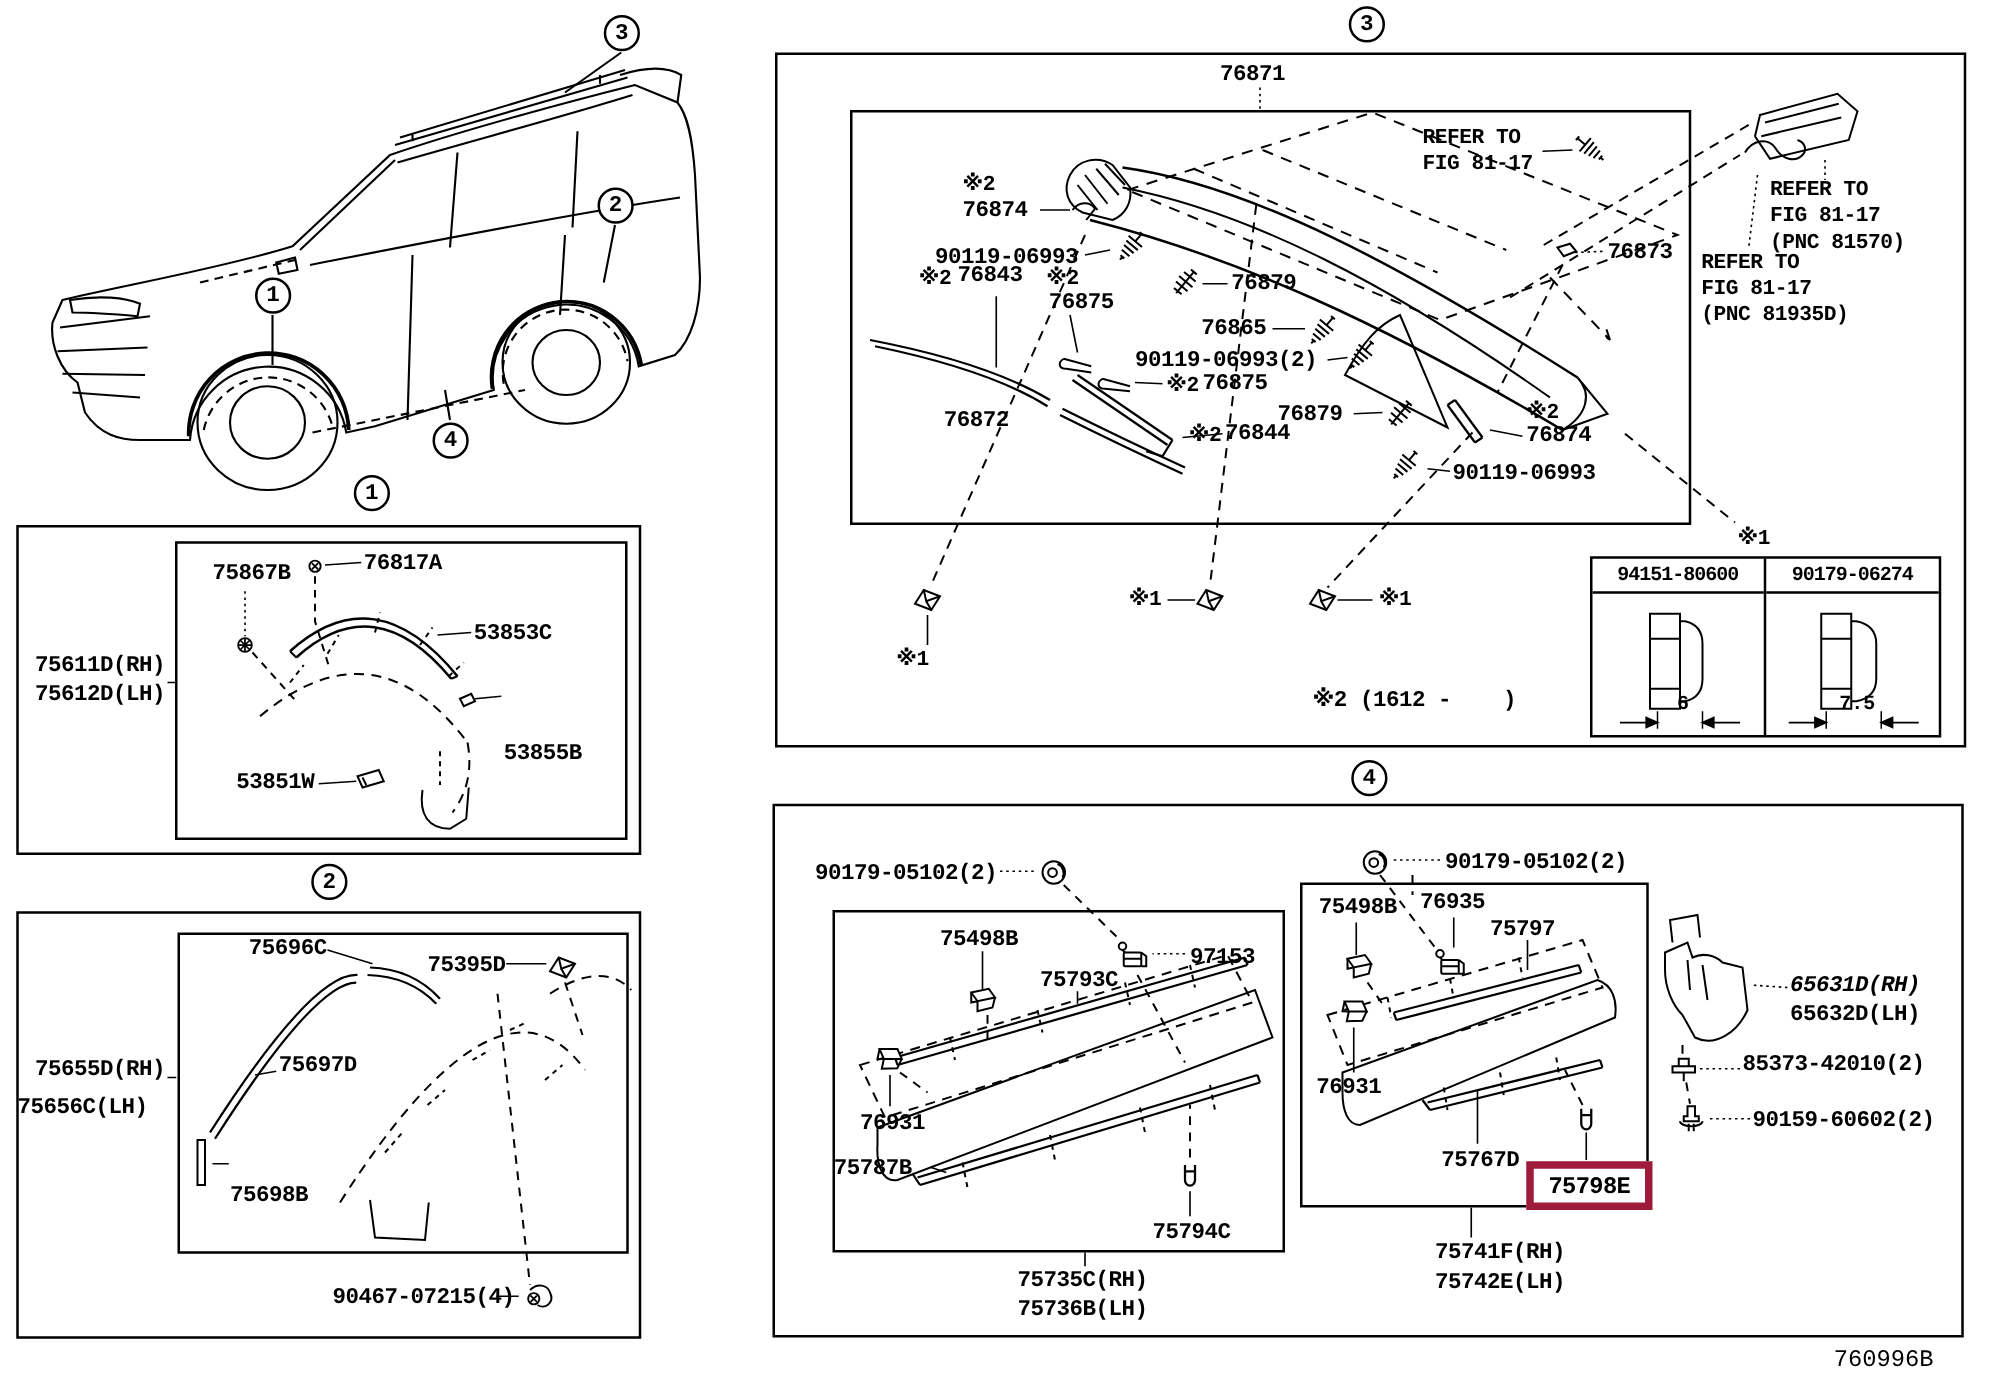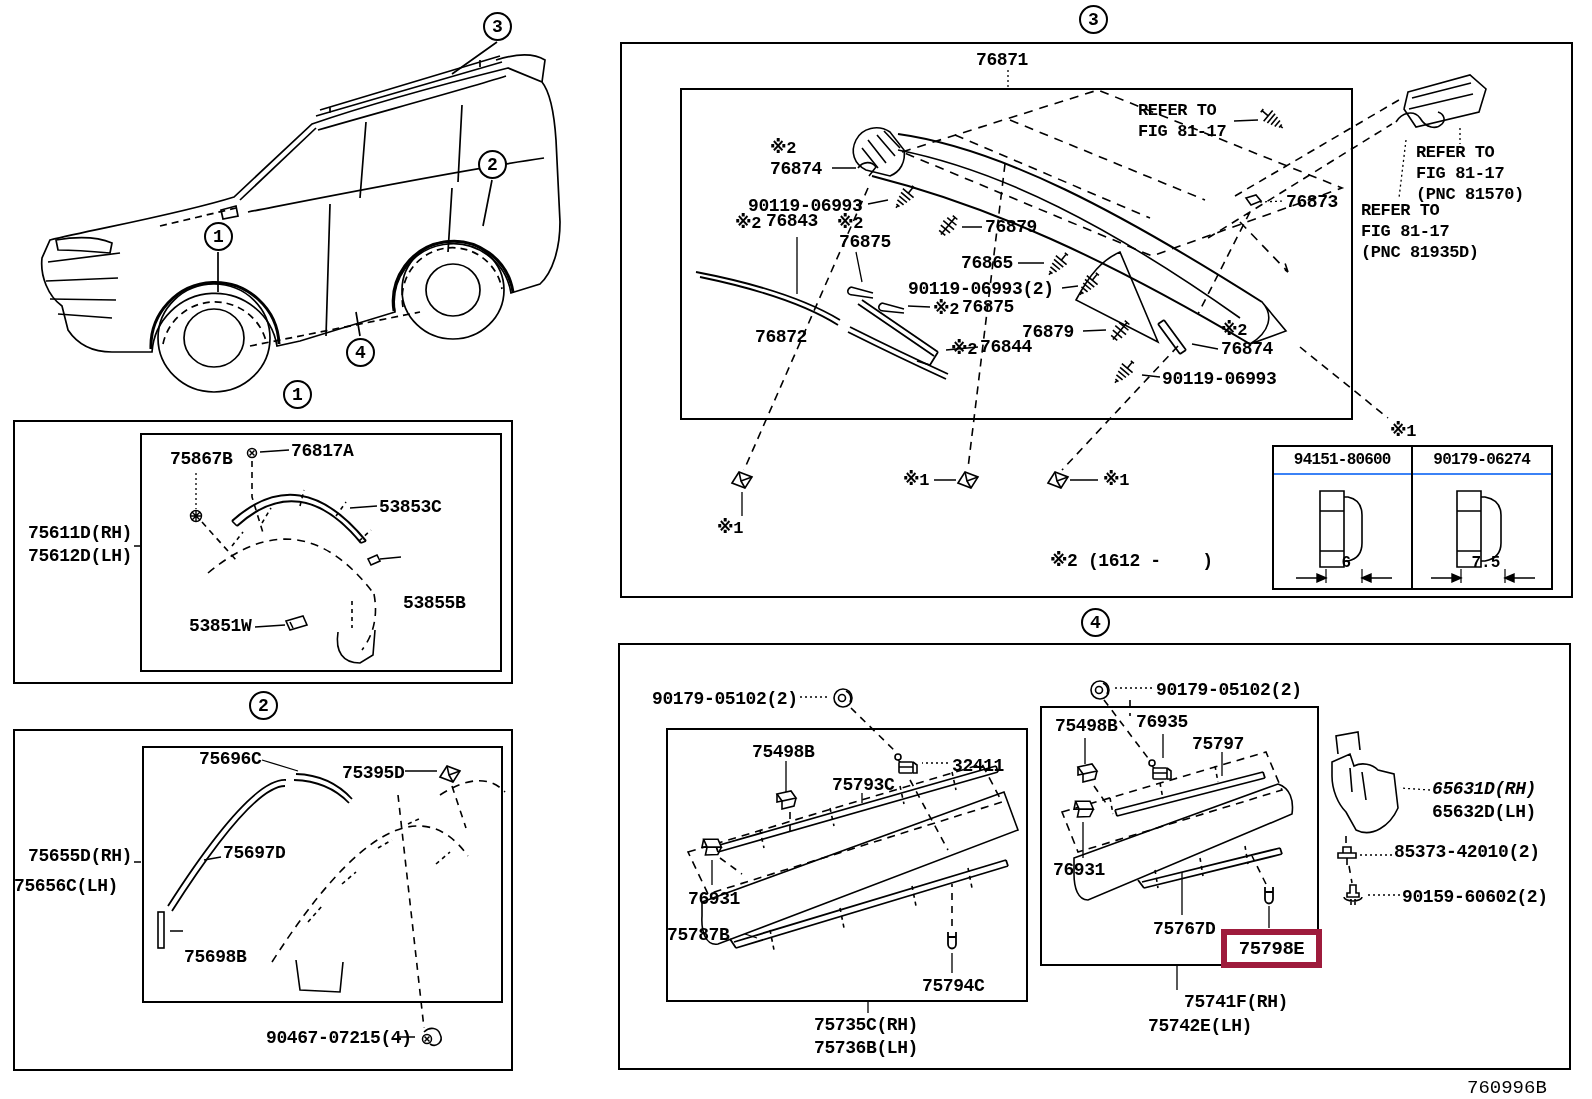--- a/index.html
+++ b/index.html
@@ -16,21 +16,21 @@
   .marker{position:absolute;width:29px;height:29px;border:2.5px solid #000;border-radius:50%;
           background:#fff;display:flex;align-items:center;justify-content:center;
           font-weight:700;font-size:18px;box-sizing:border-box;}
   .hl{position:absolute;display:flex;align-items:center;justify-content:center;
       box-sizing:border-box;background:#fff;font-weight:700;font-size:19px;letter-spacing:-0.5px;}
   .code{position:absolute;font-weight:400;font-size:19px;letter-spacing:0;}
   .ptable{position:absolute;left:1272px;top:445px;width:281px;height:145px;border:2px solid #000;
           box-sizing:border-box;display:flex;}
   .pcol{width:50%;height:100%;display:flex;flex-direction:column;box-sizing:border-box;}
   .pcol:first-child{border-right:2px solid #000;}
-  .phead{height:28px;border-bottom:2px solid #3b82f6;display:flex;align-items:center;justify-content:center;
+  .phead{height:28px;border-bottom:2px solid #000000;display:flex;align-items:center;justify-content:center;
          font-weight:700;font-size:16px;letter-spacing:-0.8px;box-sizing:border-box;}
   .pcell{position:relative;flex:1;}
   .dim{position:absolute;left:53%;bottom:16px;transform:translateX(-50%);font-weight:700;font-size:16px;}
 </style>
 </head>
 <body>
 
 <div class="canvas">
 
   <svg width="1592" height="1099" viewBox="0 0 1592 1099">
@@ -292,33 +292,33 @@
       <div class="lbl k-part" style="left: 1221px; top: 339px;">76874</div>
       <div class="lbl k-part" style="left: 1162px; top: 369px;">90119-06993</div>
       <div class="lbl k-mark" style="left: 903px; top: 471px;">※1</div>
       <div class="lbl k-mark" style="left: 1103px; top: 471px;">※1</div>
       <div class="lbl k-mark" style="left: 717px; top: 519px;">※1</div>
       <div class="lbl k-mark" style="left: 1390px; top: 422px;">※1</div>
       <div class="lbl k-foot" style="left: 1050px; top: 551px;">※2 (1612 -    )</div>
       <div class="lbl k-part" style="left: 652px; top: 689px;">90179-05102(2)</div>
       <div class="lbl k-part" style="left: 752px; top: 742px;">75498B</div>
       <div class="lbl k-part" style="left: 832px; top: 775px;">75793C</div>
-      <div class="lbl k-part" style="left: 952px; top: 756px;">32411</div>
+      <div class="lbl k-part" style="left: 952px; top: 756px;">97153</div>
       <div class="lbl k-part" style="left: 688px; top: 889px;">76931</div>
       <div class="lbl k-part" style="left: 667px; top: 925px;">75787B</div>
       <div class="lbl k-part" style="left: 922px; top: 976px;">75794C</div>
       <div class="lbl k-part" style="left: 814px; top: 1015px;">75735C(RH)</div>
       <div class="lbl k-part" style="left: 814px; top: 1038px;">75736B(LH)</div>
       <div class="lbl k-part" style="left: 1156px; top: 680px;">90179-05102(2)</div>
       <div class="lbl k-part" style="left: 1055px; top: 716px;">75498B</div>
       <div class="lbl k-part" style="left: 1136px; top: 712px;">76935</div>
       <div class="lbl k-part" style="left: 1192px; top: 734px;">75797</div>
       <div class="lbl k-part" style="left: 1053px; top: 860px;">76931</div>
       <div class="lbl k-part" style="left: 1153px; top: 919px;">75767D</div>
-      <div class="lbl k-part" style="left: 1148px; top: 992px; margin-left: 36px;">75741F(RH)</div>
+      <div class="lbl k-part" style="left: 1148px; top: 992px;">75741F(RH)</div>
       <div class="lbl k-part" style="left: 1148px; top: 1016px;">75742E(LH)</div>
       <div class="lbl k-part" style="left: 1432px; top: 779px; font-style: italic;">65631D(RH)</div>
       <div class="lbl k-part" style="left: 1432px; top: 802px;">65632D(LH)</div>
       <div class="lbl k-part" style="left: 1394px; top: 842px;">85373-42010(2)</div>
       <div class="lbl k-part" style="left: 1402px; top: 887px;">90159-60602(2)</div>
     </div>
   <div id="layer-notes">
       <div class="note" style="left: 1138px; top: 100px;">REFER TO
 FIG 81-17</div>
       <div class="note" style="left: 1416px; top: 142px;">REFER TO

